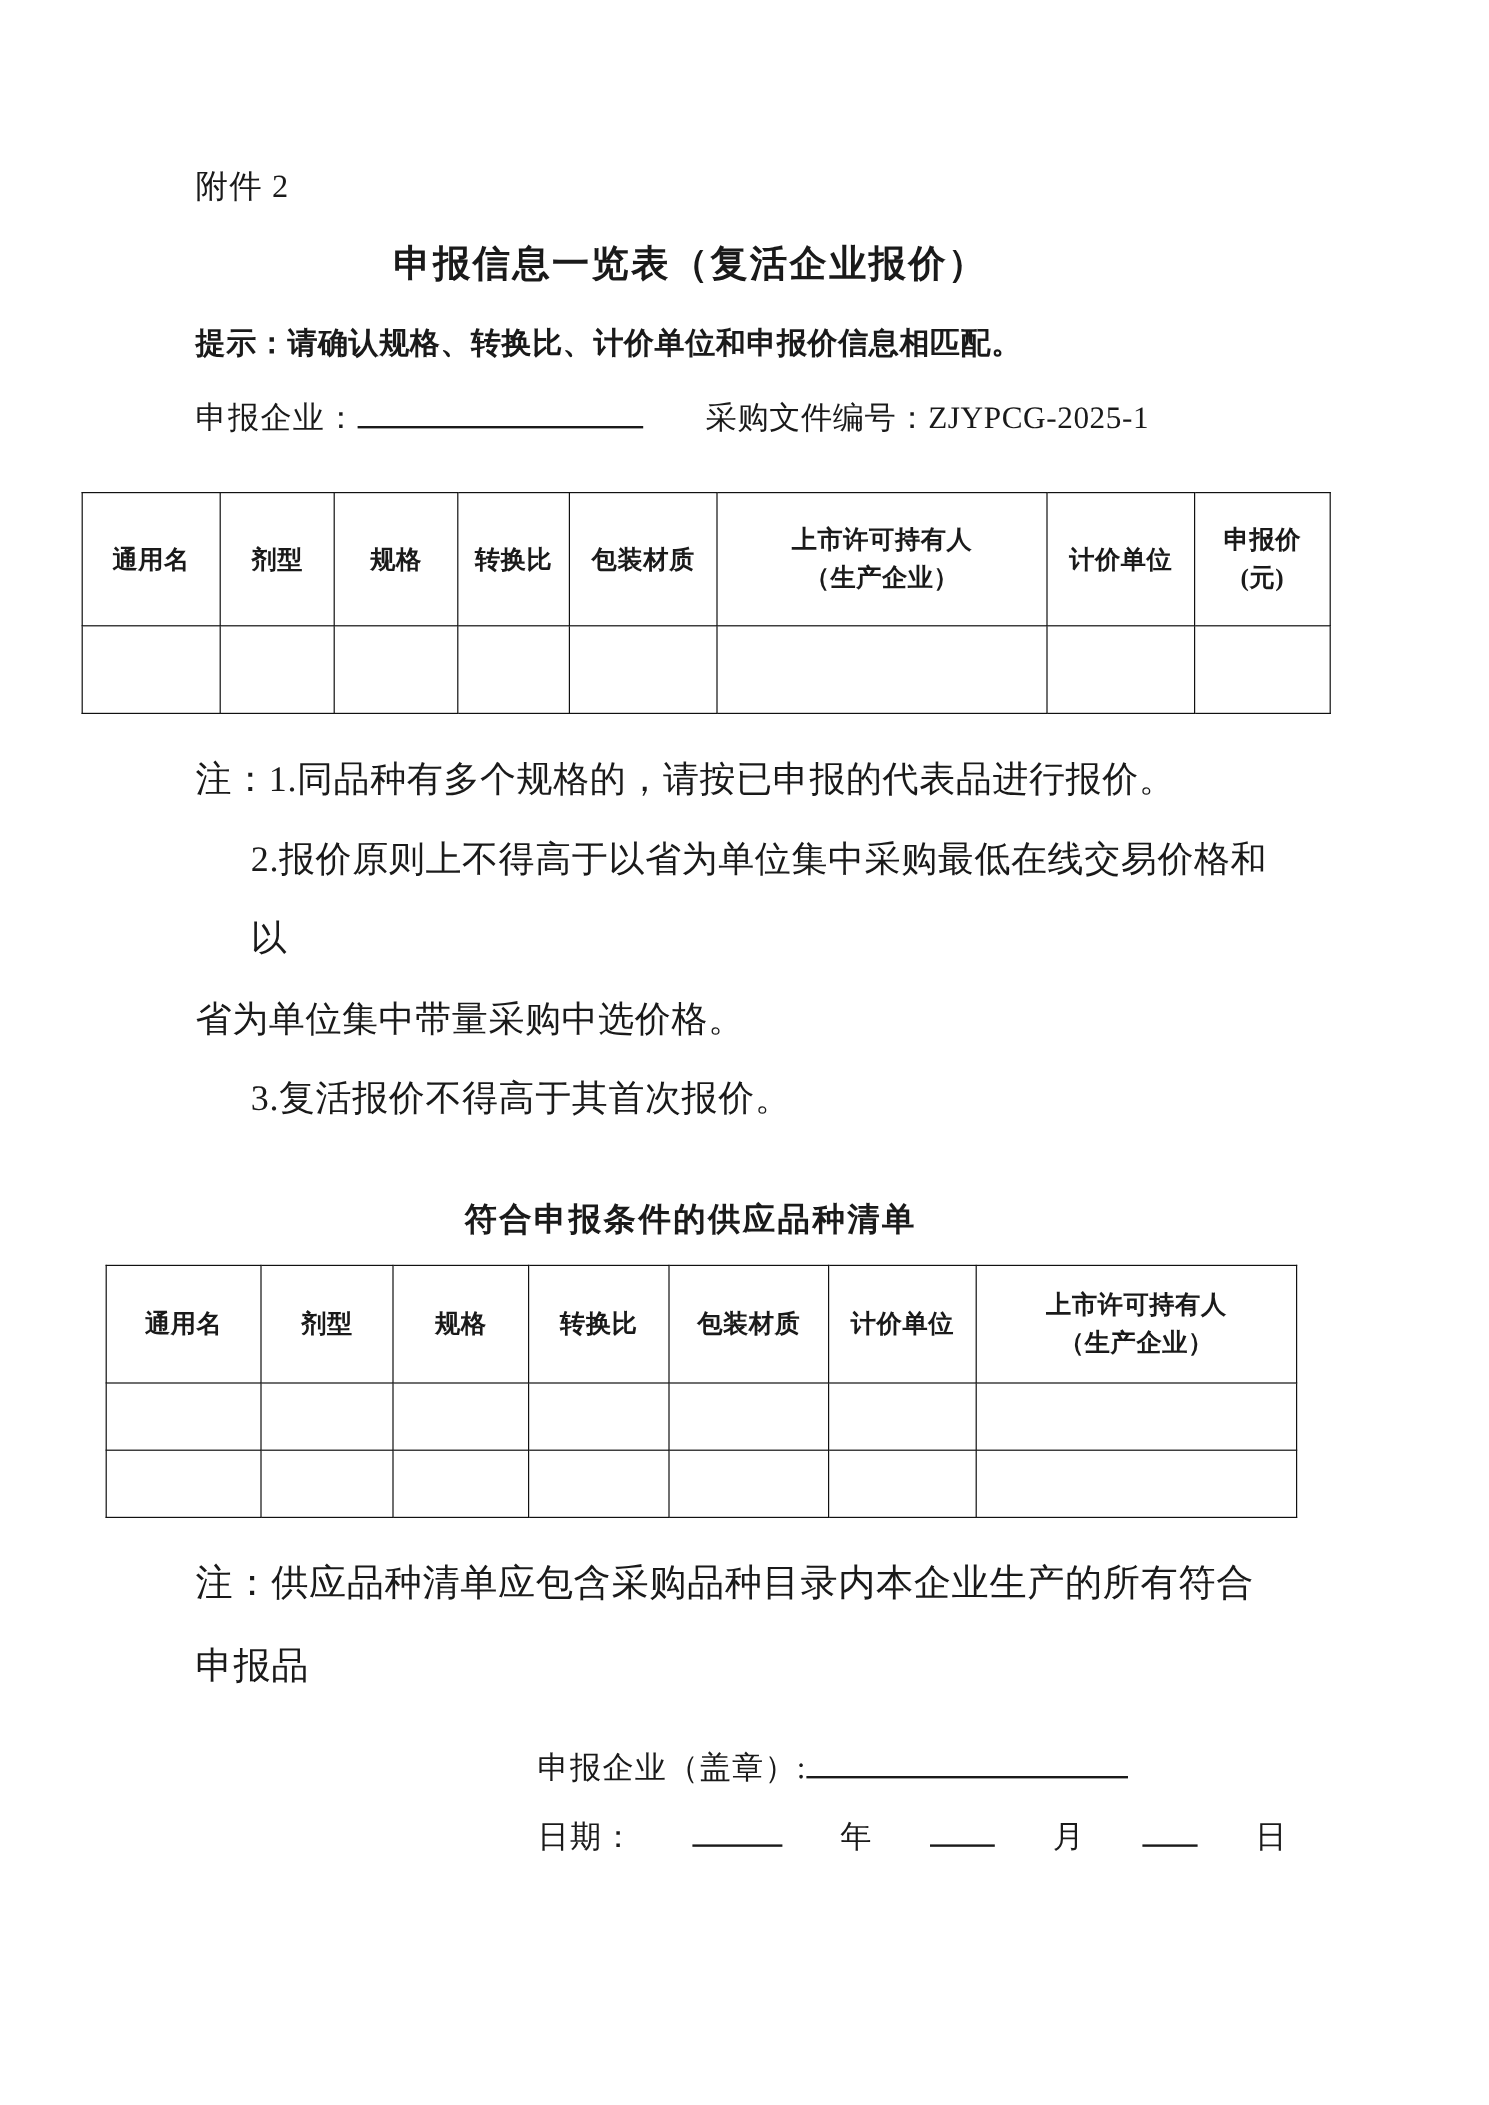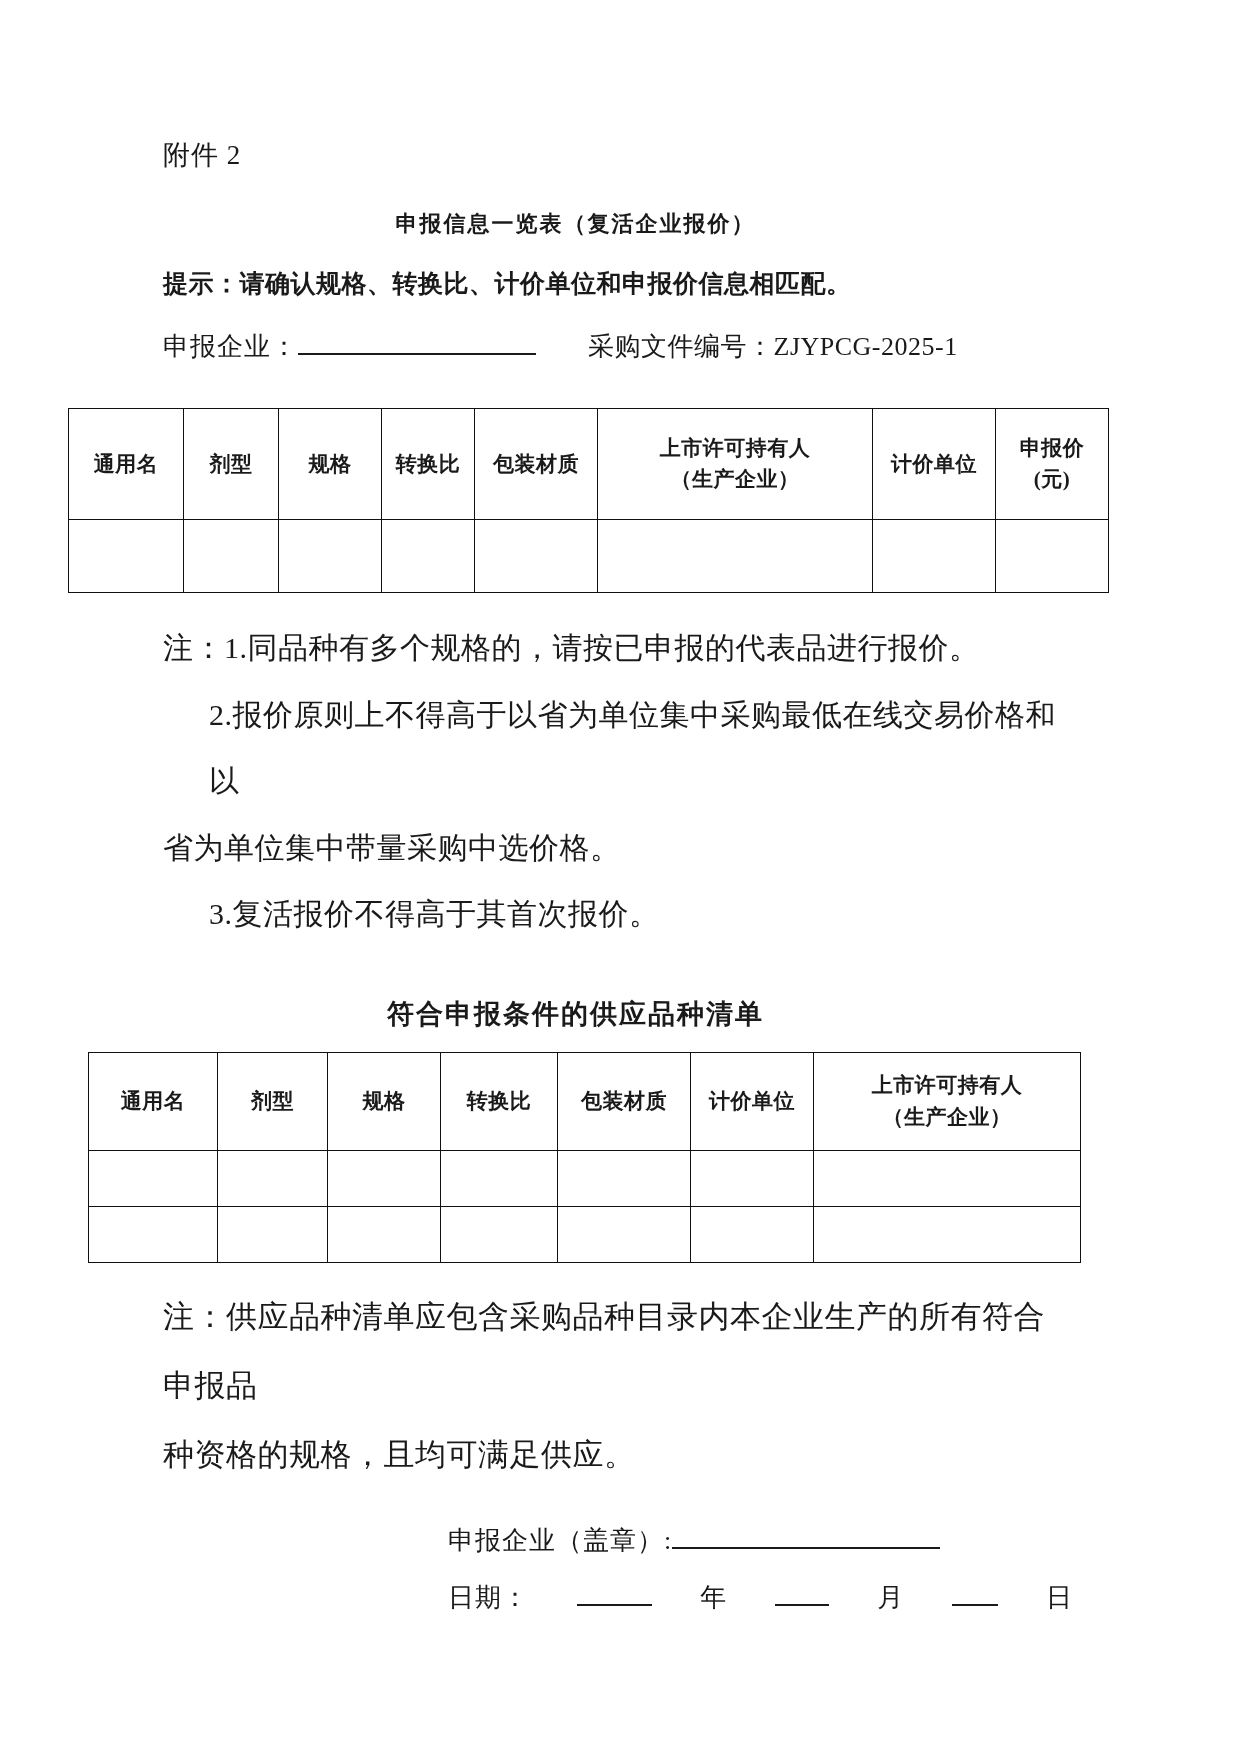--- a/index.html
+++ b/index.html
@@ -34,24 +34,24 @@
   .attach-label {
     margin-top: 138px;
     font-size: 27px;
     letter-spacing: 1px;
     line-height: 1.3;
     padding-left: 95px;
   }
 
   .doc-title {
     text-align: center;
-    font-size: 22px;
+    font-size: 31px;
     font-weight: bold;
     letter-spacing: 2px;
-    margin-top: 36px;
+    margin-top: 26px;
     padding-left: 10px;
   }
 
   .prompt-line {
     font-size: 25px;
     font-weight: bold;
     letter-spacing: 0.5px;
     margin-top: 28px;
     padding-left: 95px;
   }
@@ -270,21 +270,20 @@
           <td></td>
           <td></td>
           <td></td>
           <td></td>
         </tr>
       </tbody>
     </table>
 
     <div class="notes2">
       <p>注：供应品种清单应包含采购品种目录内本企业生产的所有符合申报品</p>
-      <p>种资格的规格，且均可满足供应。</p>
     </div>
 
     <div class="sign-block">
       <div class="sign-row">
         <span>申报企业（盖章）:</span>
         <span class="blank-rule rule-270"></span>
       </div>
       <div class="sign-row date-indent">
         <span>日期：</span>
         <span class="blank-rule rule-130"></span>

